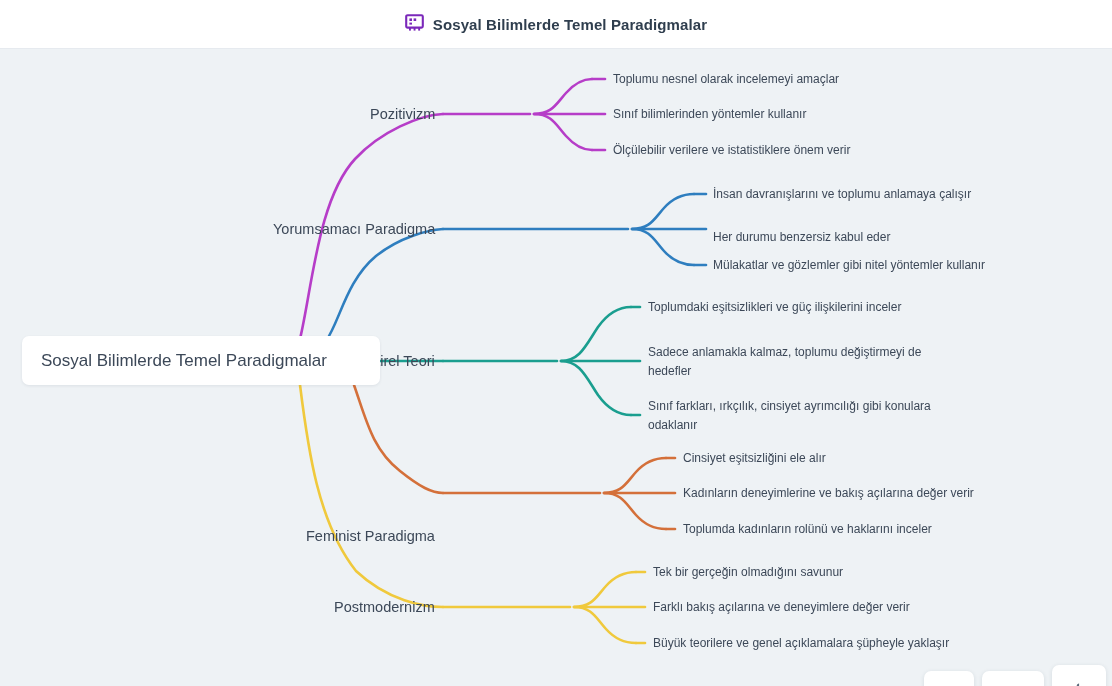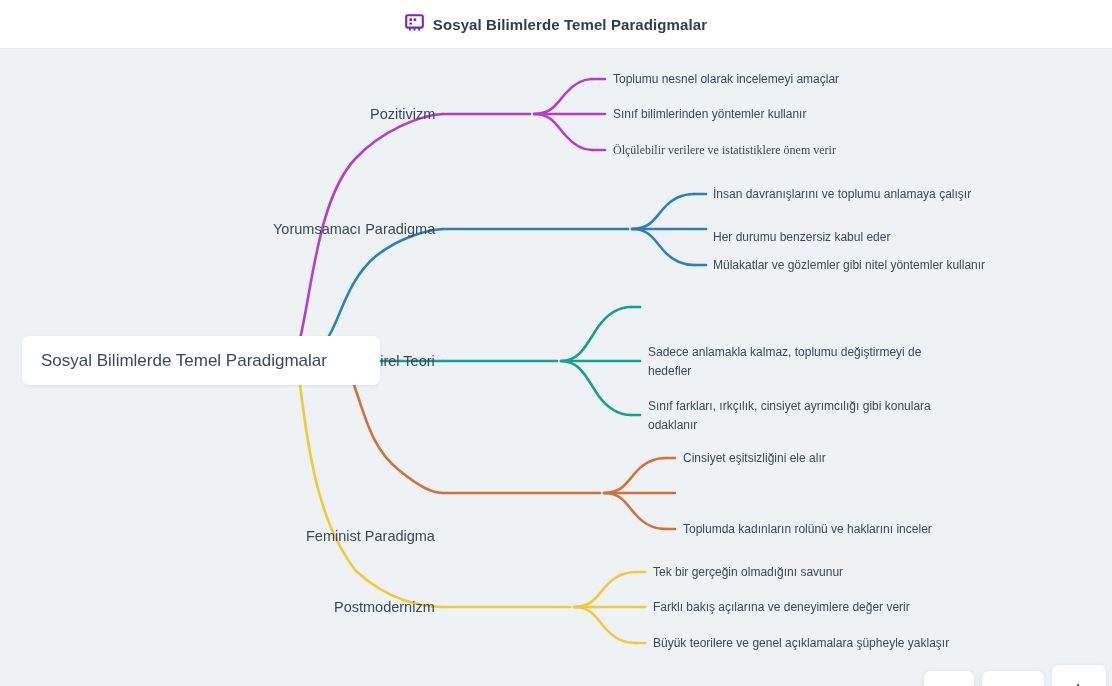--- a/index.html
+++ b/index.html
@@ -205,33 +205,35 @@
       </g>
     </svg>
 
     <div id="root-node">
       <span id="root-label">Sosyal Bilimlerde Temel Paradigmalar</span>
     </div>
 
     <div class="branch-label" style="left: 370px; top: 65px;">Pozitivizm</div>
     <div class="leaf-label one-line" style="left:613px; top:30px;">Toplumu nesnel olarak incelemeyi amaçlar</div>
     <div class="leaf-label one-line" style="left:613px; top:65px;">Sınıf bilimlerinden yöntemler kullanır</div>
-    <div class="leaf-label one-line" style="left:613px; top:101px;font-family:Liberation Serif, serif;">Ölçülebilir verilere ve istatistiklere önem verir</div>
+    <div class="leaf-label one-line" style="left:613px; top:101px;">Ölçülebilir verilere ve istatistiklere önem verir</div>
 
     <div class="branch-label" style="left: 273px; top: 180px;">Yorumsamacı Paradigma</div>
     <div class="leaf-label one-line" style="left:713px; top:145px;">İnsan davranışlarını ve toplumu anlamaya çalışır</div>
     <div class="leaf-label one-line" style="left:713px; top:188px;">Her durumu benzersiz kabul eder</div>
     <div class="leaf-label one-line" style="left:713px; top:216px;">Mülakatlar ve gözlemler gibi nitel yöntemler kullanır</div>
 
     <div class="branch-label" style="left: 348px; top: 312px;">Eleştirel Teori</div>
+    <div class="leaf-label one-line" style="left:648px; top:258px;">Toplumdaki eşitsizlikleri ve güç ilişkilerini inceler</div>
     <div class="leaf-label two-line" style="left:648px; top:312px; width:300px;">Sadece anlamakla kalmaz, toplumu değiştirmeyi de hedefler</div>
     <div class="leaf-label two-line" style="left:648px; top:366px; width:305px;">Sınıf farkları, ırkçılık, cinsiyet ayrımcılığı gibi konulara odaklanır</div>
 
     <div class="branch-label" style="left: 306px; top: 444px; margin-top: 43px;">Feminist Paradigma</div>
     <div class="leaf-label one-line" style="left:683px; top:409px;">Cinsiyet eşitsizliğini ele alır</div>
+    <div class="leaf-label one-line" style="left:683px; top:444px;">Kadınların deneyimlerine ve bakış açılarına değer verir</div>
     <div class="leaf-label one-line" style="left:683px; top:480px;">Toplumda kadınların rolünü ve haklarını inceler</div>
 
     <div class="branch-label" style="left: 334px; top: 558px;">Postmodernizm</div>
     <div class="leaf-label one-line" style="left:653px; top:523px;">Tek bir gerçeğin olmadığını savunur</div>
     <div class="leaf-label one-line" style="left:653px; top:558px;">Farklı bakış açılarına ve deneyimlere değer verir</div>
     <div class="leaf-label one-line" style="left:653px; top:594px;">Büyük teorilere ve genel açıklamalara şüpheyle yaklaşır</div>
 
   </div>
 
   <div id="bottom-toolbar">

